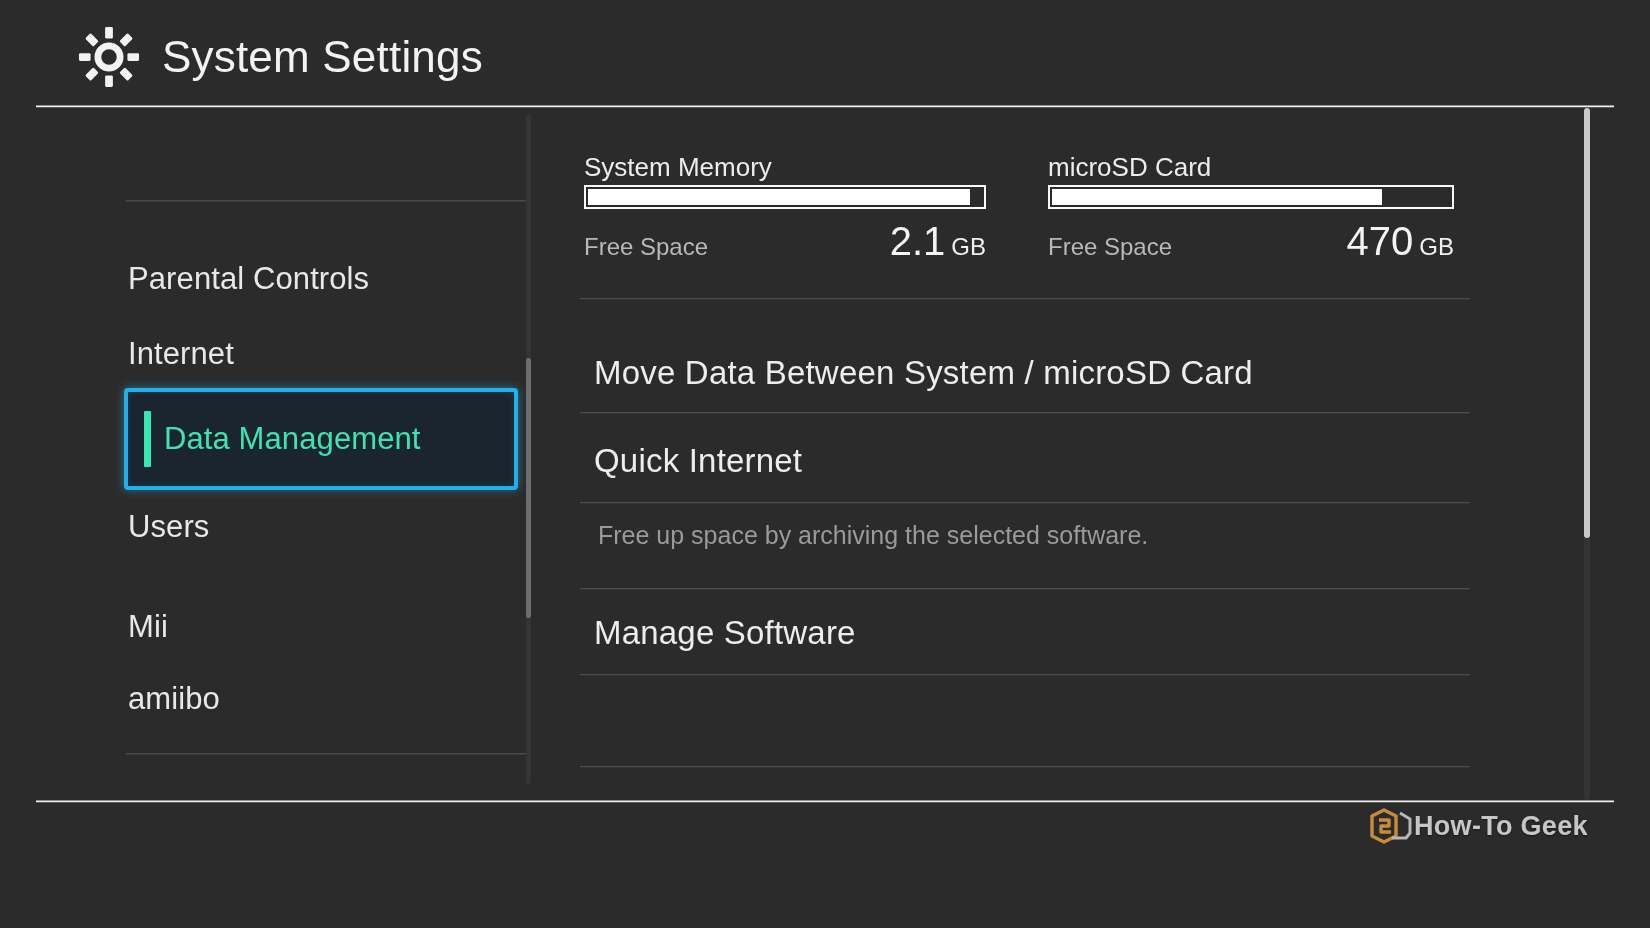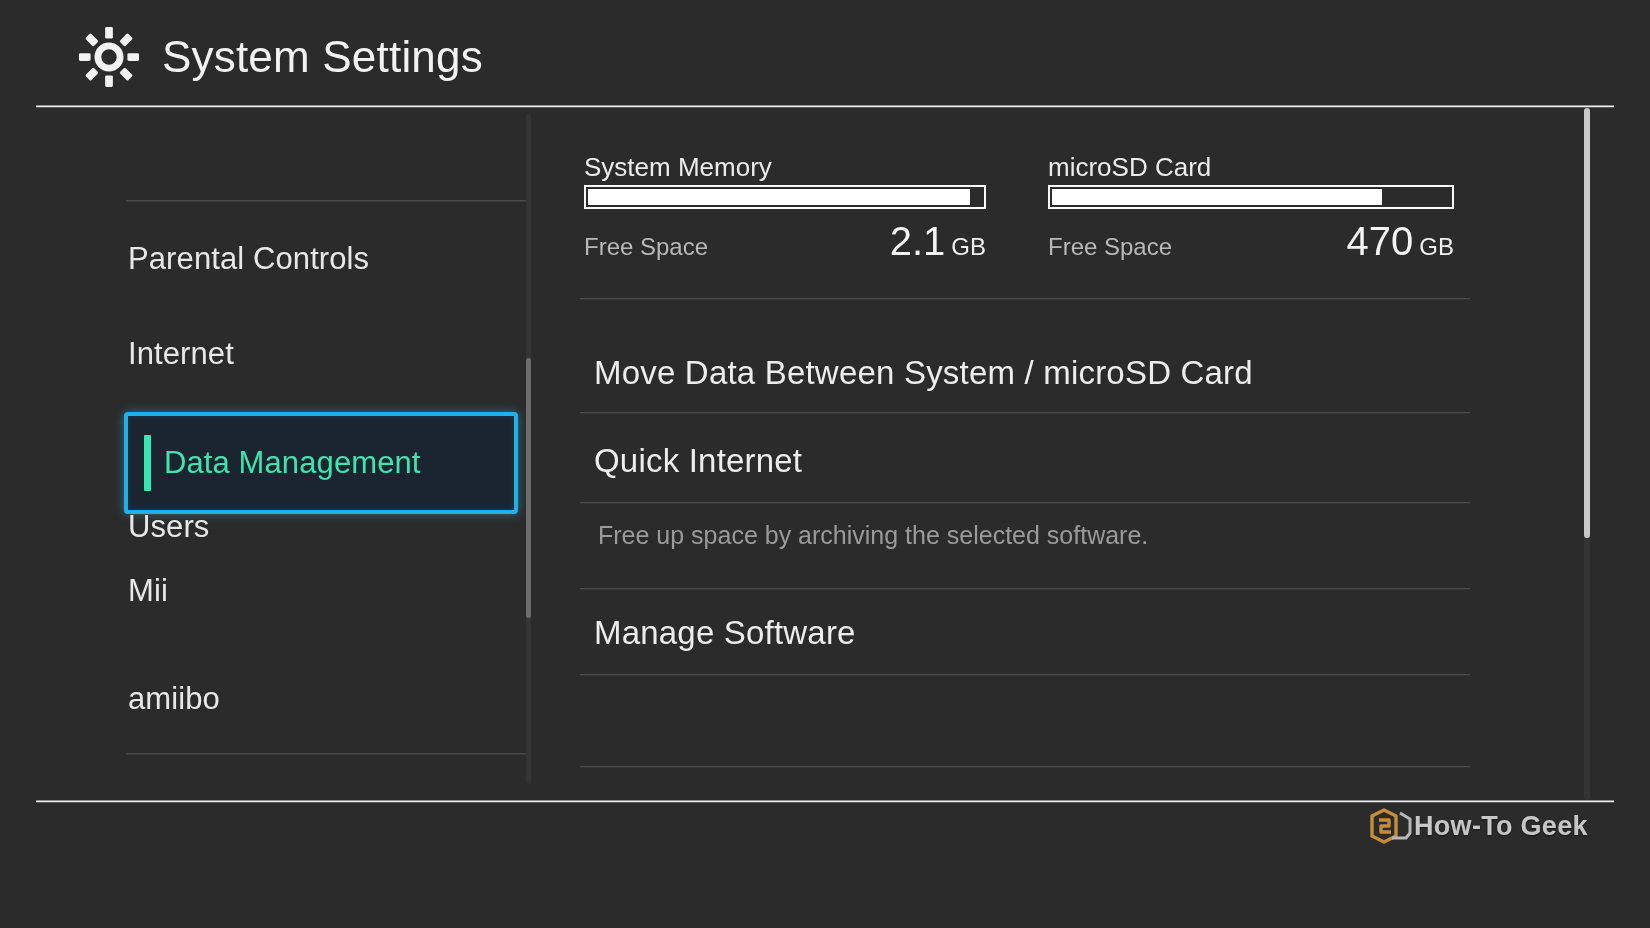--- a/index.html
+++ b/index.html
@@ -52,21 +52,20 @@
   .side-divider {
     position:absolute; left:90px; width:400px; height:2px;
     background:linear-gradient(to bottom, #4a4a4a 0 1px, #3a3a3a 1px 2px);
   }
   .side-item.selected {
     left:88px; width:394px; height:102px;
     background:#1b2530;
     border:4px solid #22b0e8;
     border-radius:4px;
     box-shadow:0 0 10px rgba(40,170,230,0.55), inset 0 0 6px rgba(40,170,230,0.15);
-    margin-top:24px;
   }
   .side-item.selected .accent-bar {
     position:absolute; left:16px; top:50%; transform:translateY(-50%);
     width:7px; height:56px; background:#36e8b0; border-radius:1px;
   }
   .side-item.selected .side-label {
     color:#3fe3ae; padding-left:36px; font-size:31px;
   }
   .side-scroll-track {
     position:absolute; left:490px; top:6px; width:5px; height:670px;
@@ -185,38 +184,38 @@
     <div class="header-rule"></div>
   </div>
 
   <div class="body-area">
 
     <div class="sidebar">
 
 
       <div class="side-divider" style="top:92px;"></div>
 
-      <div class="side-item" style="top:120px;">
+      <div class="side-item" style="top:140px;">
         <span class="side-label">Parental Controls</span>
       </div>
 
       <div class="side-item" style="top:215px;">
         <span class="side-label">Internet</span>
       </div>
 
       <div class="side-item selected" style="top:280px;">
         <span class="accent-bar"></span>
         <span class="side-label">Data Management</span>
       </div>
 
       <div class="side-item" style="top:388px;">
         <span class="side-label">Users</span>
       </div>
 
-      <div class="side-item" style="top:452px;align-items:center;">
+      <div class="side-item" style="top:488px;align-items:center;">
         <span class="side-label">Mii</span>
       </div>
 
       <div class="side-item" style="top:560px;">
         <span class="side-label">amiibo</span>
       </div>
 
       <div class="side-divider" style="top:645px;"></div>
 
       <div class="side-scroll-track"></div>

